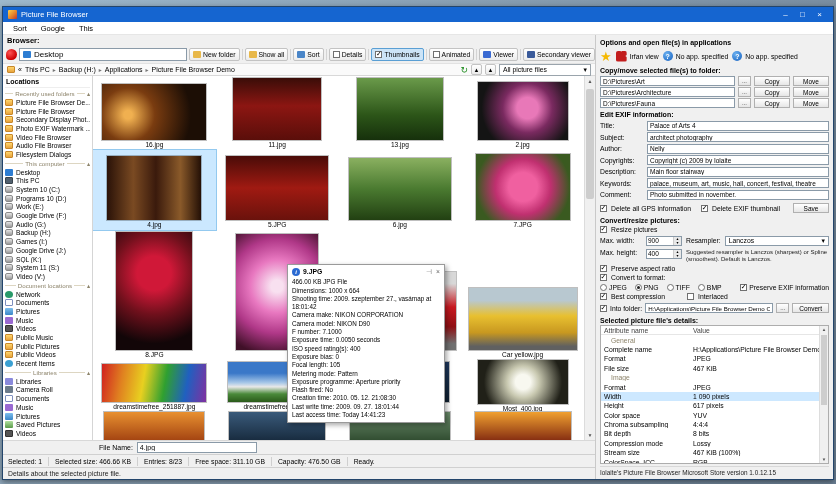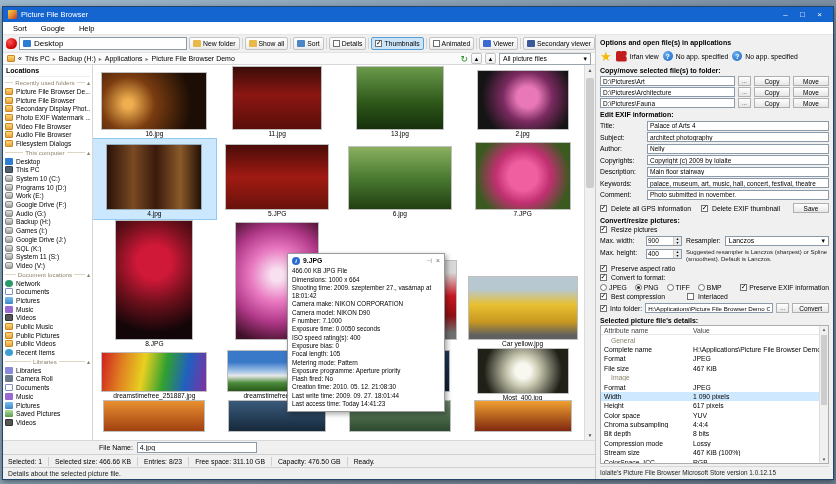--- a/index.html
+++ b/index.html
@@ -136,25 +136,26 @@
     <span>Picture File Browser</span>
     <div class="win-controls">
       <span>–</span>
       <span>□</span>
       <span>×</span>
     </div>
   </div>
   <div class="menubar" id="menubar">
       <span class="menu-item">Sort</span>
       <span class="menu-item">Google</span>
-      <span class="menu-item">Help</span>
+      <span class="menu-item">This</span>
     </div>
 
   <div class="body-row">
     <div class="left-part">
+      <div class="browser-label">Browser:</div>
 
       <div class="toolbar">
         <span class="flower"></span>
         <div class="addressbar">
           <span class="si i-desktop"></span>
           <span>Desktop</span>
         </div>
         <span id="toolbar-buttons" style="display:flex;align-items:center;gap:2px;min-width:0">
             <span class="tbtn">
               <span class="tico" style="background: rgb(232, 184, 74);"></span>

